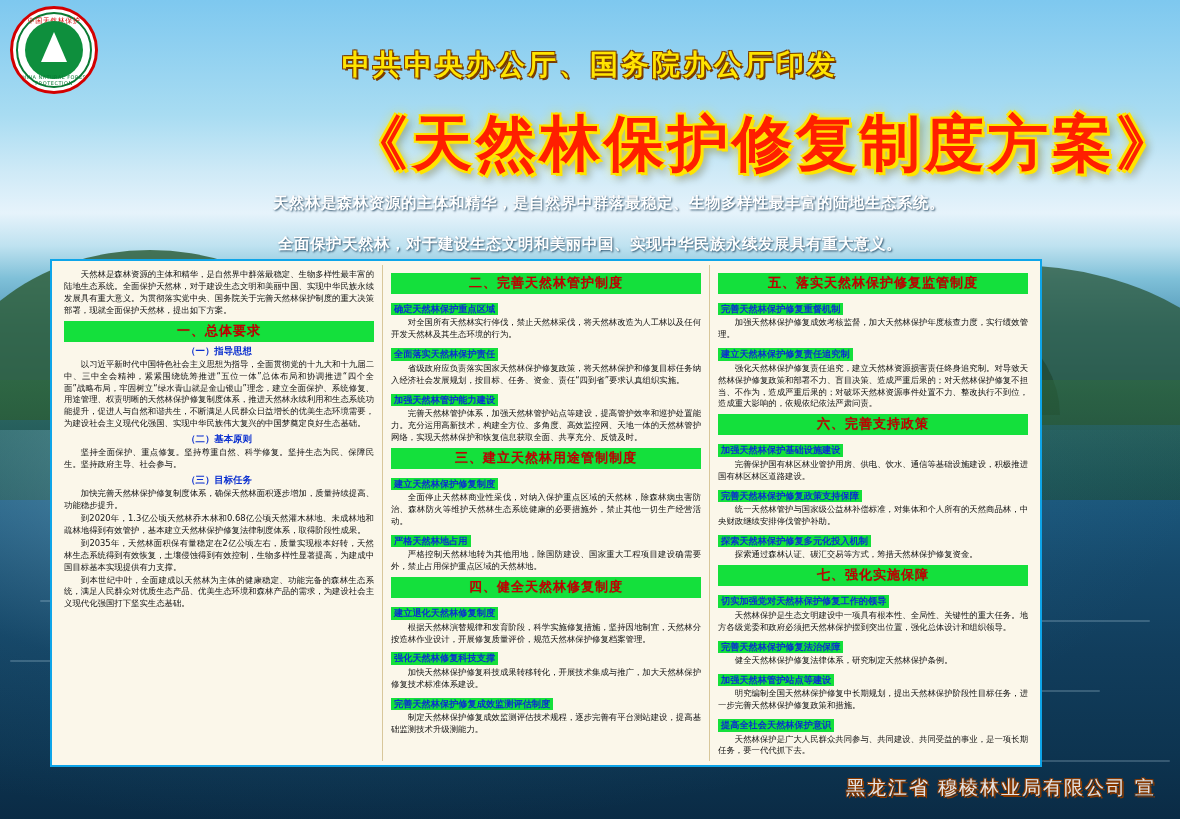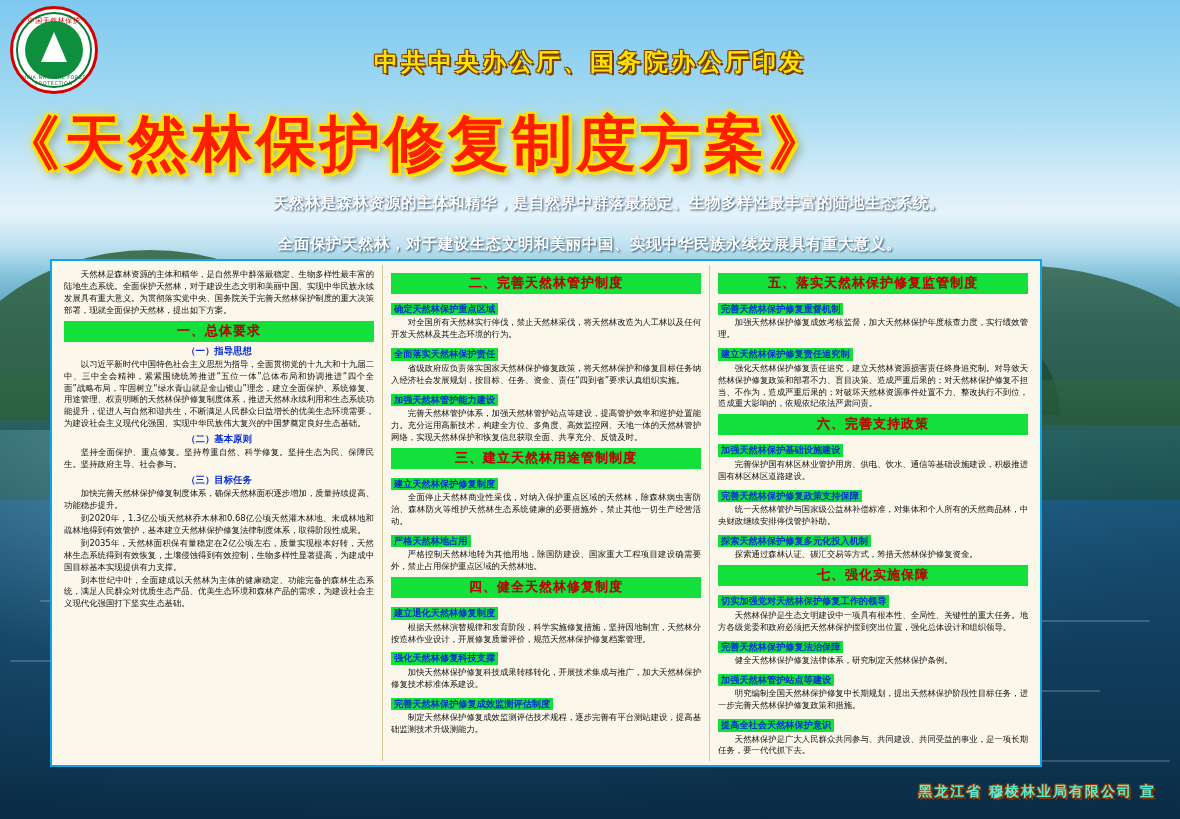--- a/index.html
+++ b/index.html
@@ -57,27 +57,27 @@
   }
   #logo .txt-top, #logo .txt-bot {
     position:absolute; left:0; right:0; text-align:center;
     font-size:6px; color:#0a7a34; letter-spacing:.5px;
   }
   #logo .txt-top { top:7px; color:#d40000; font-size:7px; }
   #logo .txt-bot { bottom:5px; font-size:5px; }
 
   #title-cn {
     position:absolute; left:0; right:0; top:46px; text-align:center;
-    font-size:24px; font-weight:bold; color:#ffe400;
+    font-size:28px; font-weight:bold; color:#ffe400;
     letter-spacing:3px;
     text-shadow:2px 2px 0 #7a3c00, -1px -1px 0 #7a3c00, 1px -1px 0 #7a3c00, -1px 1px 0 #7a3c00;
     font-family:"DejaVu Sans","Liberation Sans",sans-serif;
   }
   #title-main {
-    position:absolute; left:0; right:0; top:104px; text-align:left;
+    position:absolute; left:0; right:0; top:104px; text-align:right;
     font-size:60px; font-weight:bold; color:#ff1f00;
     letter-spacing:4px;
     text-shadow:
       3px 3px 0 #ffe400, -2px -2px 0 #ffe400, 2px -2px 0 #ffe400, -2px 2px 0 #ffe400,
       0 0 12px rgba(255,228,0,.85), 5px 6px 8px rgba(0,0,0,.35);
   }
   .sub {
     position:absolute; left:0; right:0; text-align:center;
     font-size:15.5px; font-weight:bold; color:#ffffff;
     text-shadow:1px 1px 2px rgba(0,40,70,.8);
@@ -119,21 +119,21 @@
     background:#14e03c; display:inline-block; padding:0 3px;
     line-height:1.35;
   }
   h4.italic-hd {
     margin:3px 0 1px 0; font-size:9.4px; font-weight:bold; color:#0a2fd0;
     text-align:center;
   }
   
   #footer {
     position:absolute; right:24px; bottom:18px;
-    font-size:14px; font-weight:bold; color:#5eead4;
+    font-size:19px; font-weight:normal; color:#e5e5e5;
     letter-spacing:2px;
     text-shadow:2px 2px 0 #8a3a00, -1px -1px 0 #8a3a00, 1px -1px 0 #8a3a00, -1px 1px 0 #8a3a00;
   }
 </style>
 </head>
 <body>
 
 <div id="poster">
   <div class="hill hill1"></div>
   <div class="hill hill3"></div>

